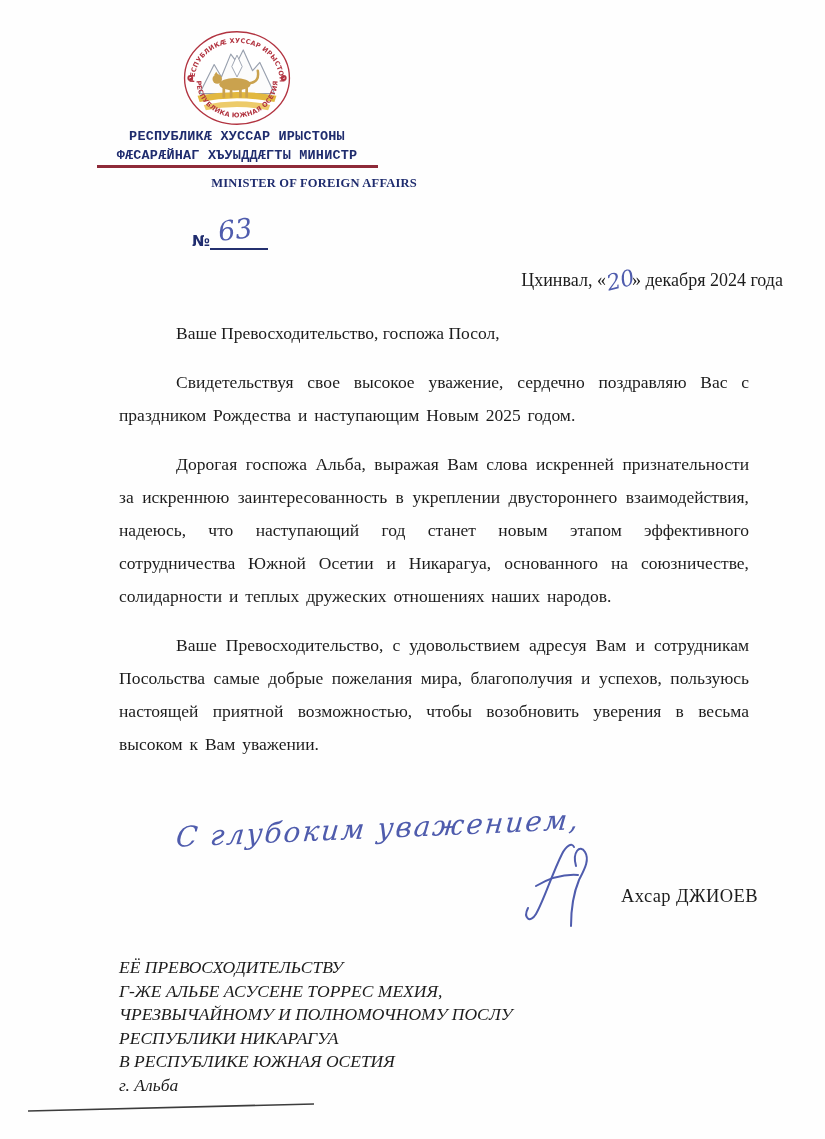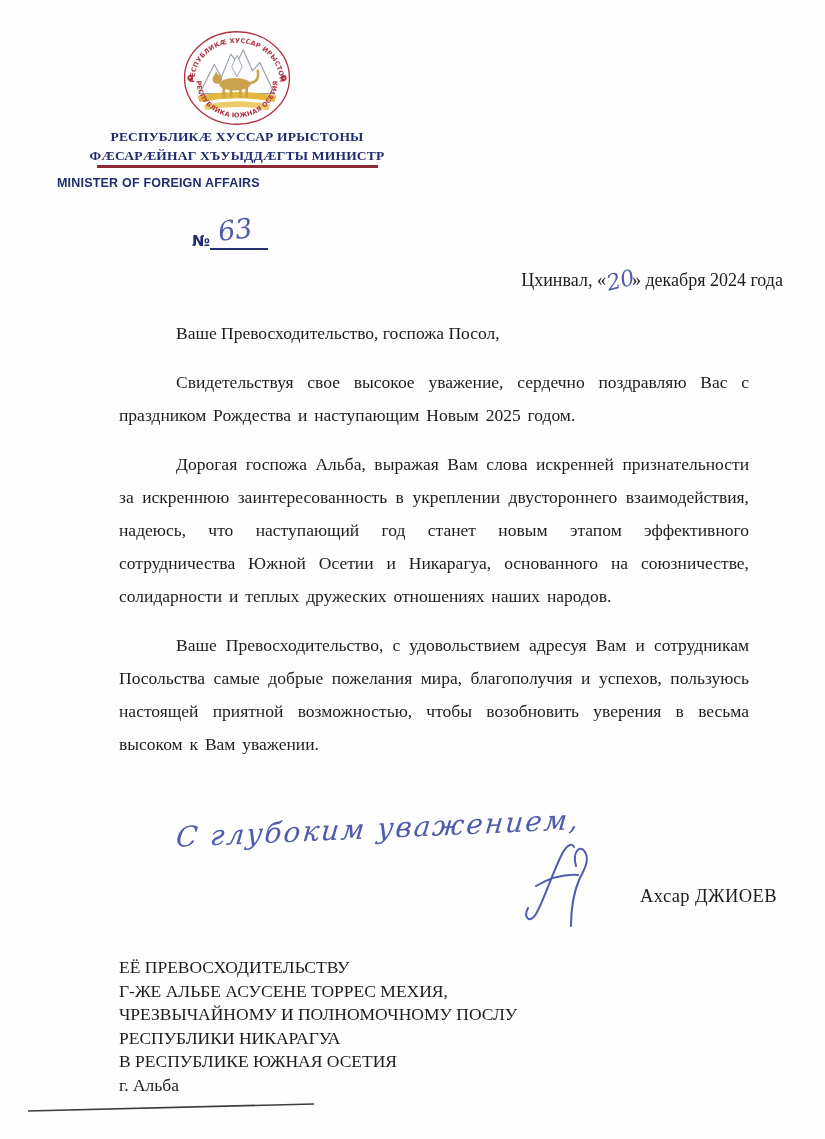--- a/index.html
+++ b/index.html
@@ -6,27 +6,27 @@
   .page {
     position:relative; width:825px; height:1139px; margin:0 auto;
     background:#fefefe; overflow:hidden;
     font-family:"Liberation Serif", serif; color:#1c1c1c;
   }
 
   
   .emblem { position:absolute; left:183px; top:30px; width:108px; height:96px; }
   .lh-oss {
     position:absolute; left:57px; top:127px; width:360px; text-align:center;
-    font-family:Liberation Serif, serif; font-weight:bold;
+    font-family:Liberation Mono, monospace; font-weight:bold;
     font-size:13.5px; line-height:19px; color:#1f2c6e; letter-spacing:0.2px;
   }
   .red-rule { position:absolute; left:97px; top:165px; width:281px; height:3px; background:#8e2a38; }
   .lh-eng {
-    position:absolute; left:57px; top:175px; width:360px; text-align:left;
-    font-family:Liberation Sans, sans-serif; font-weight:bold;
+    position:absolute; left:57px; top:175px; width:360px; text-align:right;
+    font-family:Liberation Serif, serif; font-weight:bold;
     font-size:12.5px; line-height:17px; color:#1f2c6e; letter-spacing:0.2px;
   }
 
   
   .ref { position:absolute; left:192px; top:224px; height:34px; }
   .ref-label { font-family:"DejaVu Sans", sans-serif; font-weight:bold; font-size:15px; color:#1f2c6e; vertical-align:bottom; }
   .ref-line { display:inline-block; position:relative; width:58px; height:24px; border-bottom:2.5px solid #24306f; vertical-align:bottom; }
   .ink { color:#4f5cad; font-family:"DejaVu Serif", serif; font-style:italic; }
   .ref-num { position:absolute; left:8px; top:-10px; font-size:27px; transform:rotate(-7deg); }
 
@@ -38,24 +38,24 @@
   .body { position:absolute; left:103px; top:301px; width:662px; font-size:17.5px; line-height:33px; }
   .body p { margin:16px; text-indent:57px; }
   .body p.just { text-align:justify; word-spacing:2.5px;font-family:Liberation Serif, serif; }
 
   
   .closing-hw {
     position:absolute; left:176px; top:812px; font-size:28px; letter-spacing:2px;
     transform:rotate(-2.5deg) skewX(-8deg); white-space:nowrap;
   }
   .sig { position:absolute; left:518px; top:838px; width:85px; height:92px; }
-  .signer { position:absolute; right:48px; top:886px; font-size:18.5px; letter-spacing:0.4px; }
+  .signer { position:absolute; right:67px; top:886px; font-size:18.5px; letter-spacing:0.4px; }
 
   
-  .recipient { position:absolute; left:119px; top:956px; font-size:17.5px; line-height:23.5px; }
+  .recipient { position:absolute; left:119px; top:956px; font-size:17.5px; line-height:23.5px;font-style:italic; }
 
   
   .artifact { position:absolute; left:28px; top:1100px; width:286px; height:14px; }
 </style>
 </head>
 <body>
 
 <div class="page">
 
   <div class="emblem">

